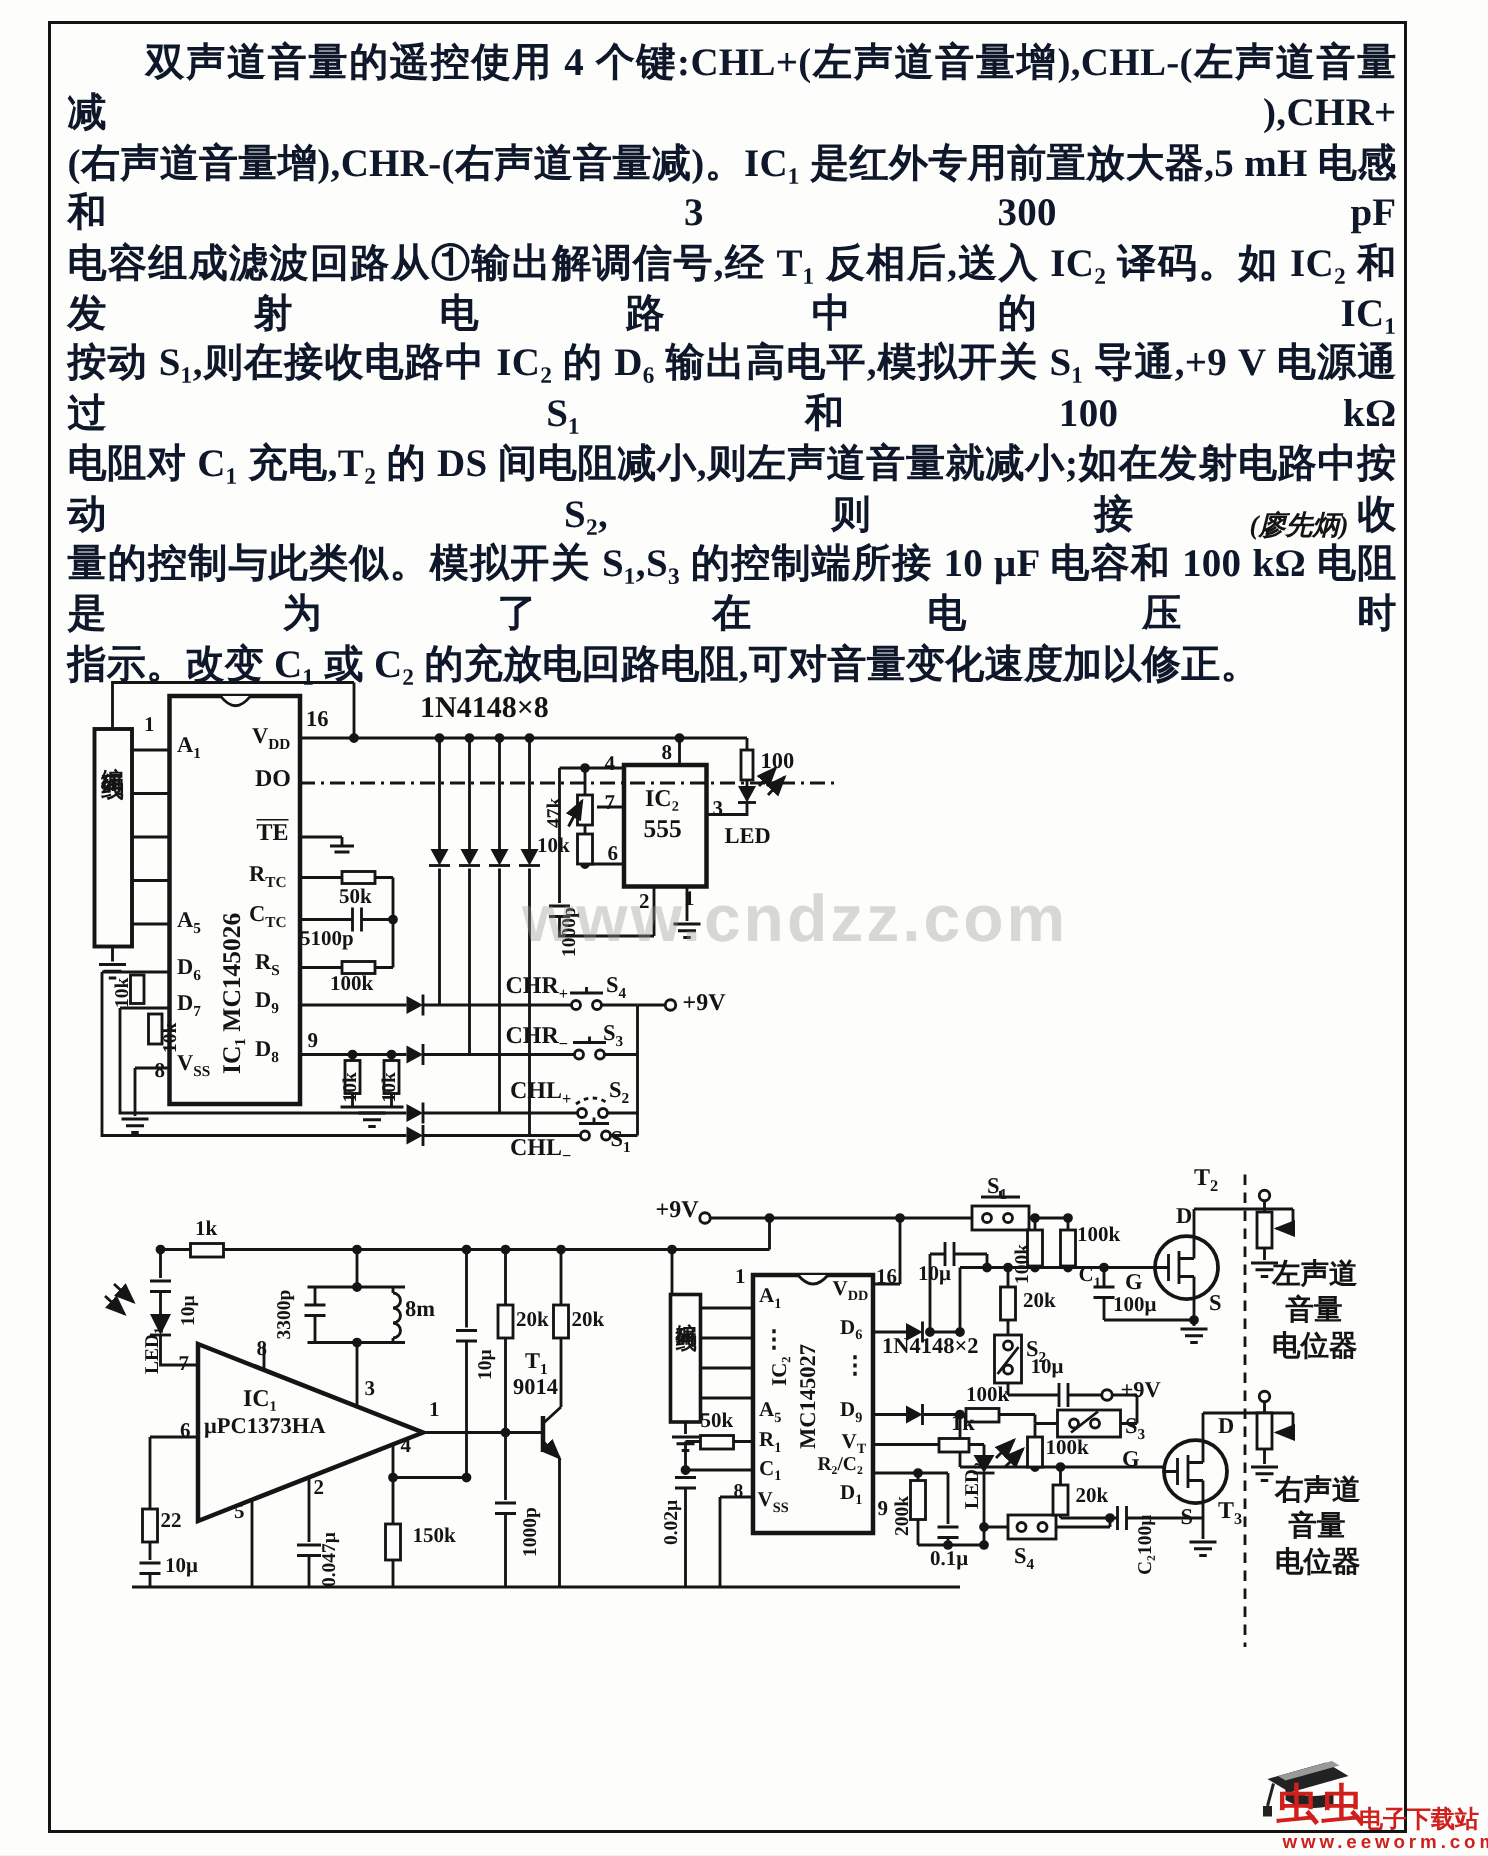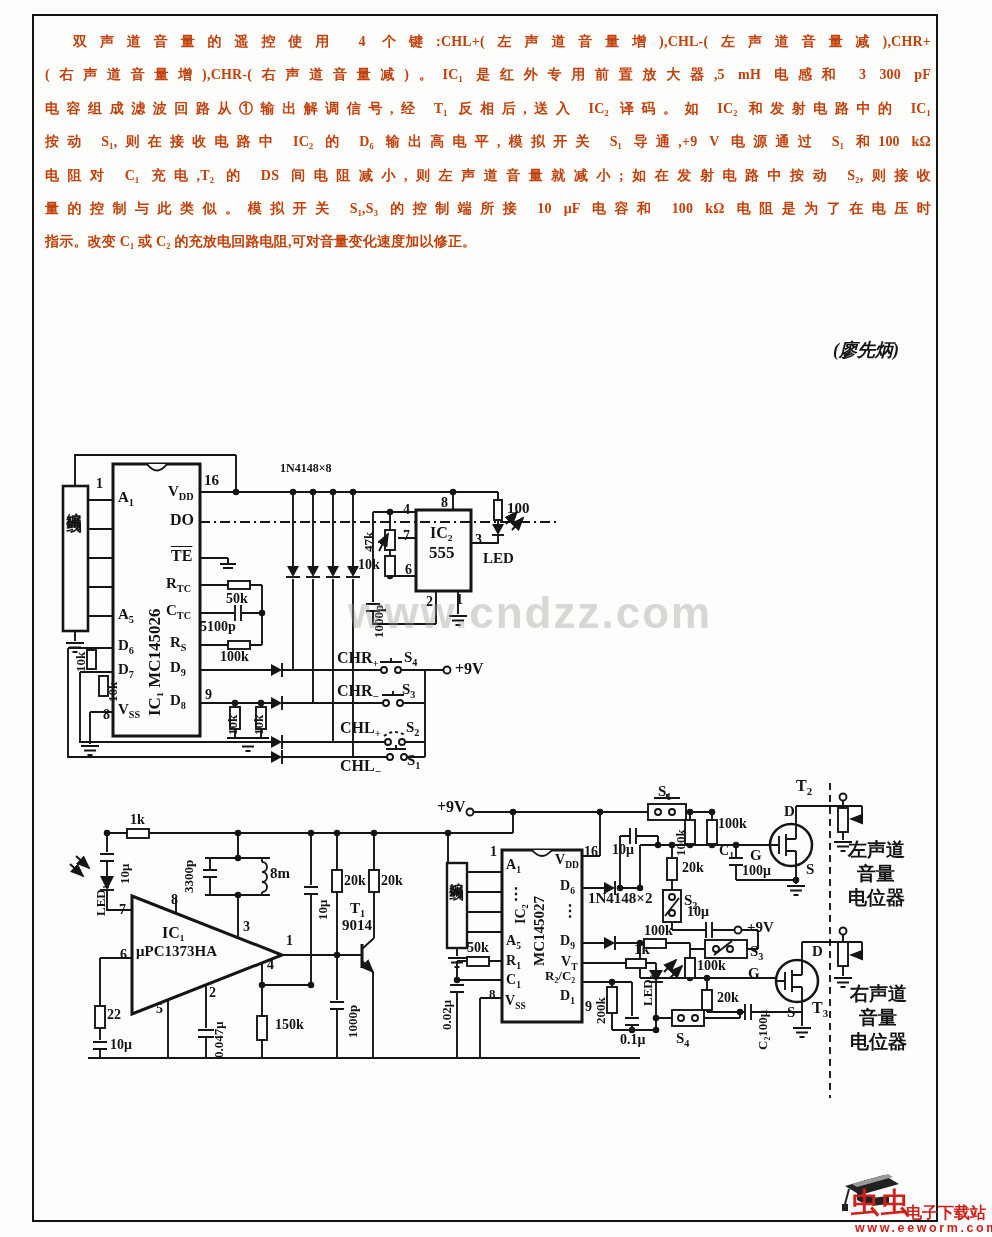--- a/index.html
+++ b/index.html
@@ -1,21 +1,21 @@
 <!DOCTYPE html>
 <html><head>
 <meta charset="utf-8">
 <style>
   html,body{margin:0;padding:0;background:#e8e8e4;}
   .page{position:relative;width:992px;height:1237px;background:#fdfdfb;overflow:hidden;
         font-family:"Liberation Serif","DejaVu Serif",serif;color:#141414;}
   .frame{position:absolute;left:32px;top:14px;width:902px;height:1204px;border:2px solid #141414;}
   .para{position:absolute;left:45px;top:25px;width:886px;}
-  .tline{font-size:14px;line-height:33.4px;font-weight:600;letter-spacing:.2px;
-         text-align:justify;text-align-last:justify;white-space:normal;color:#c2410c;}
+  .tline{font-size:26px;line-height:33.4px;font-weight:600;letter-spacing:.2px;
+         text-align:justify;text-align-last:justify;white-space:normal;color:#0f172a;}
   .tline.last{text-align-last:left;}
   .tline.indent{text-indent:2em;}
   .attrib{position:absolute;left:833px;top:338px;font-size:18px;font-weight:600;font-style:italic;}
   svg.cir{position:absolute;left:0;top:0;}
   .lblwrap{position:absolute;left:0;top:0;width:992px;height:1237px;pointer-events:none;}
   .lbl{position:absolute;font-size:15px;font-weight:700;line-height:1;white-space:nowrap;
        color:#141414;font-family:"Liberation Serif","DejaVu Serif",serif;}
   .lbl sub{font-size:68%;line-height:0;}
   .lbl.ovl{text-decoration:overline;}
   .lbl.vert{writing-mode:vertical-rl;text-orientation:upright;letter-spacing:3px;}
@@ -337,21 +337,21 @@
       <span class="lbl" style="left: 205px; top: 688px; font-size: 14px;">9</span>
       <span class="lbl" style="left: 170px; top: 693px;">D<sub>8</sub></span>
       <span class="lbl" style="left: 146px; top: 716px; font-size: 17px; transform: rotate(-90deg); transform-origin: 0px 0px;">IC₁ MC145026</span>
       <span class="lbl" style="left: 226px; top: 592px; font-size: 14px;">50k</span>
       <span class="lbl" style="left: 200px; top: 620px; font-size: 14px;">5100p</span>
       <span class="lbl" style="left: 220px; top: 650px; font-size: 14px;">100k</span>
       <span class="lbl" style="left: 74px; top: 672px; font-size: 13px; transform: rotate(-90deg); transform-origin: 0px 0px;">10k</span>
       <span class="lbl" style="left: 106px; top: 702px; font-size: 13px; transform: rotate(-90deg); transform-origin: 0px 0px;">10k</span>
       <span class="lbl" style="left: 226px; top: 735px; font-size: 13px; transform: rotate(-90deg); transform-origin: 0px 0px;">10k</span>
       <span class="lbl" style="left: 252px; top: 735px; font-size: 13px; transform: rotate(-90deg); transform-origin: 0px 0px;">10k</span>
-      <span class="lbl" style="left: 280px; top: 462px; font-size: 12px;">1N4148×8</span>
+      <span class="lbl" style="left: 280px; top: 462px; font-size: 20px;">1N4148×8</span>
       <span class="lbl" style="left: 362px; top: 552px; font-size: 13px; transform: rotate(-90deg); transform-origin: 0px 0px;">47k</span>
       <span class="lbl" style="left: 358px; top: 558px; font-size: 14px;">10k</span>
       <span class="lbl" style="left: 372px; top: 638px; font-size: 13px; transform: rotate(-90deg); transform-origin: 0px 0px;">1000p</span>
       <span class="lbl" style="left: 430px; top: 525px; font-size: 16px;">IC₂</span>
       <span class="lbl" style="left: 429px; top: 544px; font-size: 17px;">555</span>
       <span class="lbl" style="left: 441px; top: 496px; font-size: 14px;">8</span>
       <span class="lbl" style="left: 403px; top: 503px; font-size: 14px;">4</span>
       <span class="lbl" style="left: 403px; top: 529px; font-size: 14px;">7</span>
       <span class="lbl" style="left: 405px; top: 563px; font-size: 14px;">6</span>
       <span class="lbl" style="left: 475px; top: 533px; font-size: 14px;">3</span>

